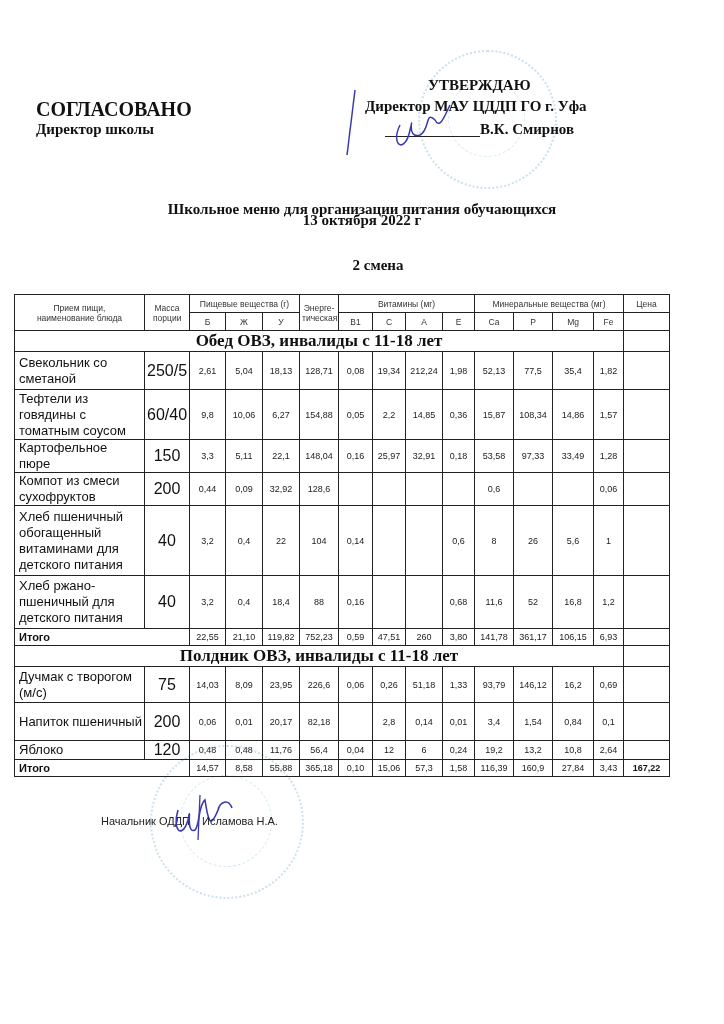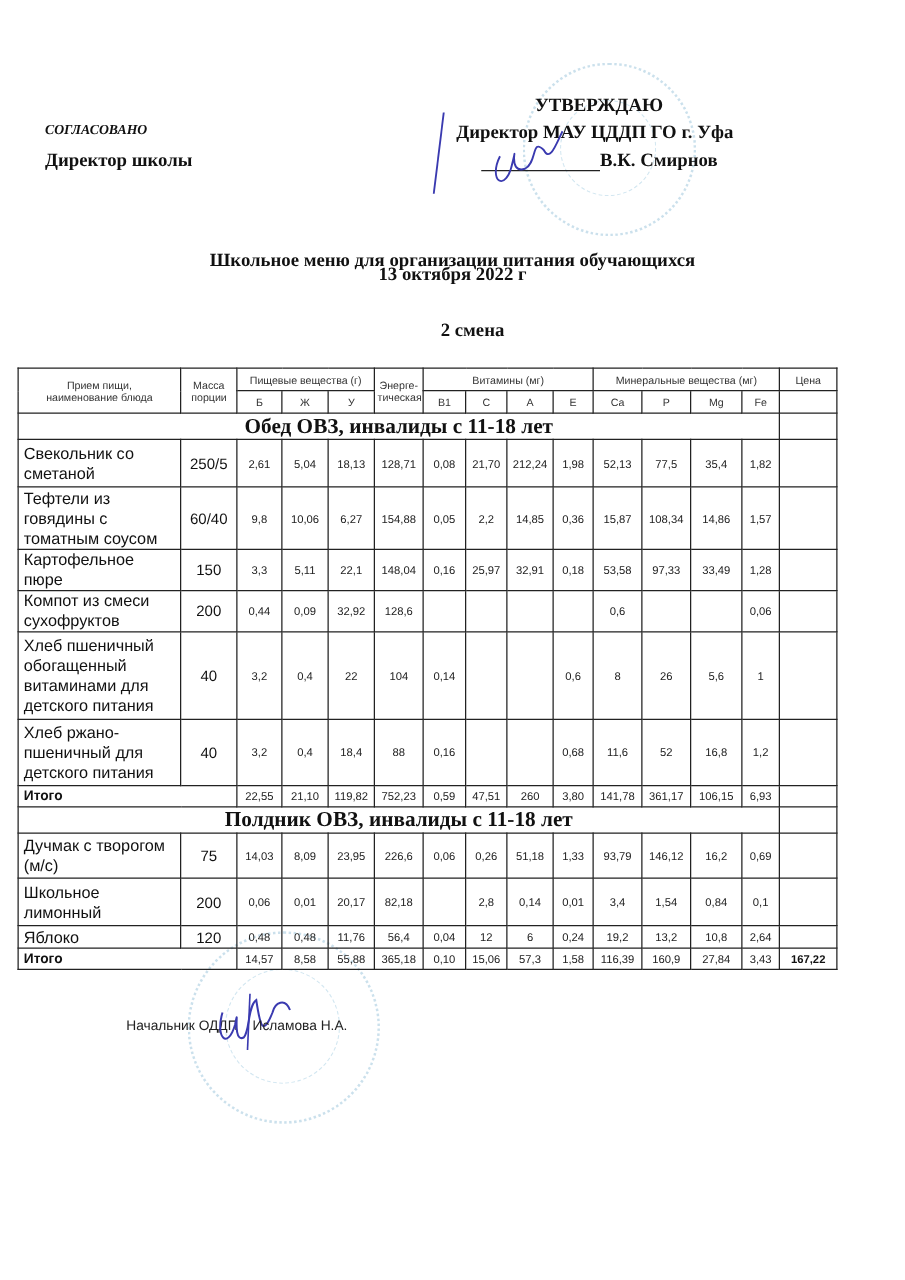--- a/index.html
+++ b/index.html
@@ -1,31 +1,31 @@
 <!DOCTYPE html>
 <html><head>
 <meta charset="utf-8">
 <style>
   html, body { margin:0; padding:0; background:#fff; }
   body { width:724px; height:1024px; position:relative; overflow:hidden; font-family:"Liberation Sans", sans-serif; color:#111; }
   .serif { font-family:"Liberation Serif", serif; font-weight:bold; }
   .abs { position:absolute; }
-  .h-left1 { left:36px; top:98px; font-size:11px;font-style:italic; }
+  .h-left1 { left:36px; top:98px; font-size:20px; }
   .h-left2 { left:36px; top:121px; font-size:15px;font-family:Liberation Serif, serif; }
   .h-right1 { left:428px; top:77px; font-size:15px; }
   .h-right2 { left:365px; top:98px; font-size:15px; }
   .h-right3 { left:480px; top:121px; font-size:15px; }
   .sig-line { left:385px; top:136px; width:95px; border-bottom:1px solid #222; }
   .title { left:0; width:724px; text-align:center; top:165px; font-size:15px;margin-top:36px; }
   .date { left:0; width:724px; text-align:center; top:212px; font-size:15px; }
   .shift { left:16px; width:724px; text-align:center; top:257px; font-size:15px; }
   table.menu { position:absolute; left:14px; top:294px; border-collapse:collapse; table-layout:fixed; width:655px; }
   table.menu td { border:1px solid #222; padding:0 2px; text-align:center; vertical-align:middle; font-size:9px; color:#222; overflow:hidden; }
   table.menu td.name { text-align:left; font-size:13px; line-height:16px; padding-left:4px; color:#111; }
-  table.menu td.mass { font-size:12px; color:#111;margin-left:27px; }
+  table.menu td.mass { font-size:16px; color:#111;margin-left:27px; }
   table.menu tr.hdr td { font-size:8.5px; color:#333; line-height:10px; }
   table.menu tr.section td.sec { font-family:"Liberation Serif", serif; font-weight:bold; font-size:17px; color:#111; height:20px; }
   table.menu tr.total td { font-size:9px; height:16px;margin-top:36px; }
   table.menu tr.total td.name { font-weight:bold; font-size:11px; }
   table.menu td.price-bold { font-weight:bold; font-size:12px; color:#111; }
   .footer { left:62px; top:815px; font-size:11px; color:#222;padding-left:39px; }
   .footer2 { left:202px; top:815px; font-size:11px; color:#222; }
   .stamp { border-radius:50%; border:2px dotted #a9cde0; opacity:.6; }
   .stamp-inner { border-radius:50%; border:1px dashed #b8d8e8; opacity:.6; }
   svg.sig { position:absolute; }
@@ -101,21 +101,21 @@
         <td></td>
       </tr>
       <tr style="height: 38px;">
         <td class="name">Свекольник со сметаной</td>
         <td class="mass">250/5</td>
         <td>2,61</td>
         <td>5,04</td>
         <td>18,13</td>
         <td>128,71</td>
         <td>0,08</td>
-        <td>21,70</td>
+        <td>19,34</td>
         <td>212,24</td>
         <td>1,98</td>
         <td>52,13</td>
         <td>77,5</td>
         <td>35,4</td>
         <td>1,82</td>
         <td></td>
       </tr>
       <tr style="height: 50px; padding-left: 36px;">
         <td class="name">Тефтели из говядины с томатным соусом</td>
@@ -233,21 +233,21 @@
         <td>0,26</td>
         <td>51,18</td>
         <td>1,33</td>
         <td>93,79</td>
         <td>146,12</td>
         <td>16,2</td>
         <td>0,69</td>
         <td></td>
       </tr>
       <tr style="height: 38px;">
-        <td class="name">Школьное лимонный</td>
+        <td class="name">Напиток пшеничный</td>
         <td class="mass">200</td>
         <td>0,06</td>
         <td>0,01</td>
         <td>20,17</td>
         <td>82,18</td>
         <td></td>
         <td>2,8</td>
         <td>0,14</td>
         <td>0,01</td>
         <td>3,4</td>

